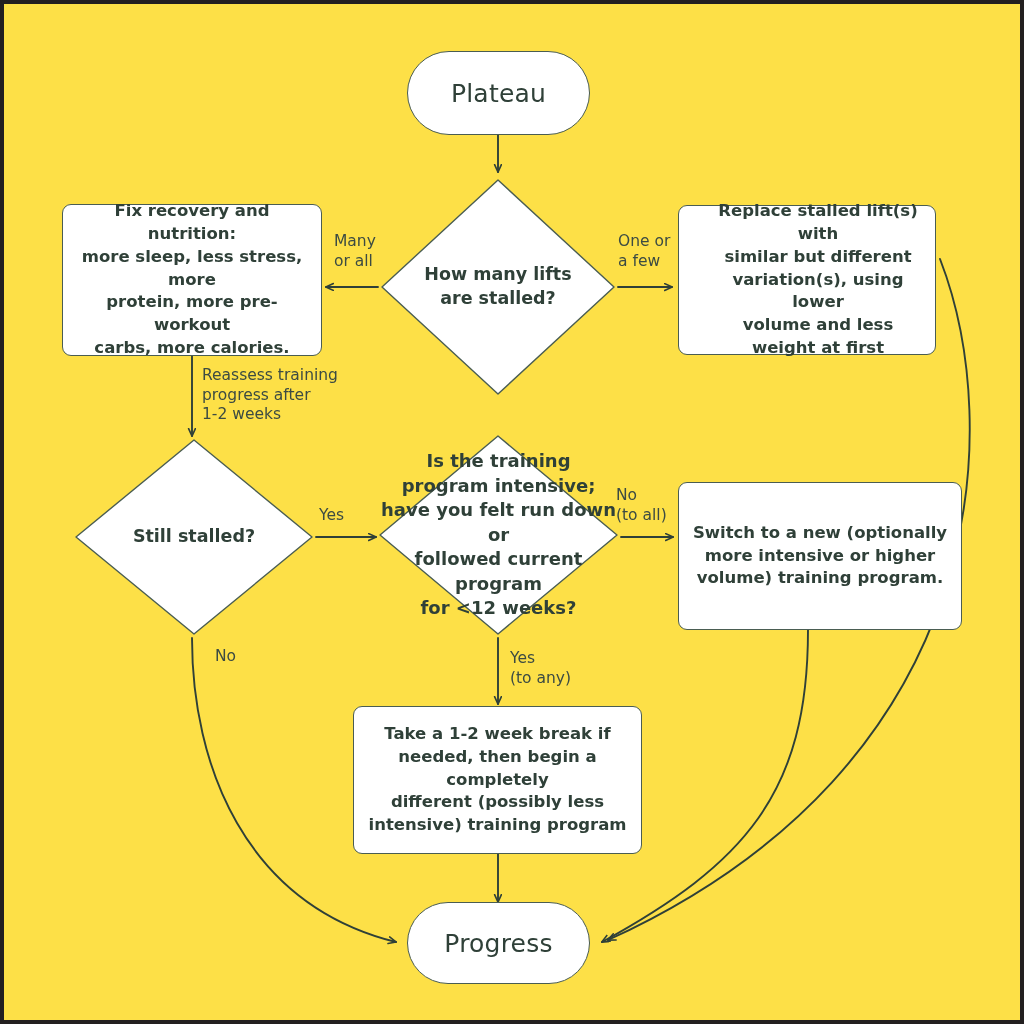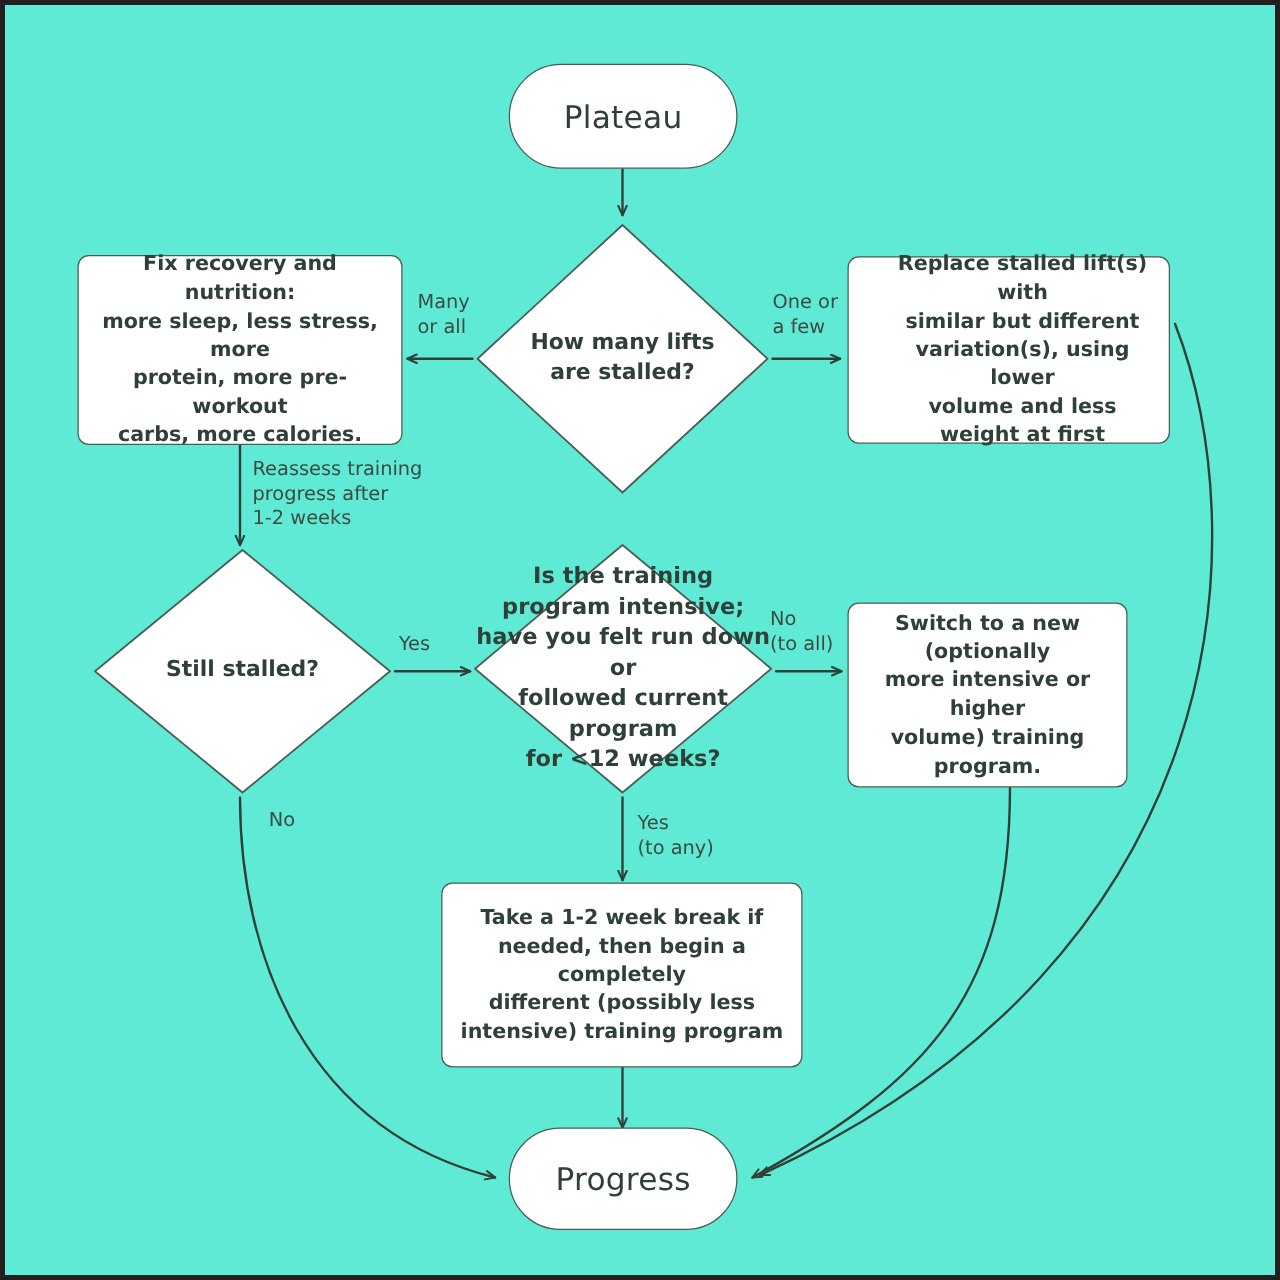--- a/index.html
+++ b/index.html
@@ -5,21 +5,21 @@
 <style>
   html, body {
     margin: 0;
     padding: 0;
     background: #f2efe9;
   }
   #canvas {
     position: relative;
     width: 1024px;
     height: 1024px;
-    background: #5eead4;
+    background: #fde047;
     border: 4px solid #231f20;
     box-sizing: border-box;
     overflow: hidden;
     font-family: "DejaVu Sans", "Liberation Sans", sans-serif;
   }
   svg.edges {
     position: absolute;
     left: 0;
     top: 0;
     width: 1024px;
@@ -165,21 +165,21 @@
     </svg>
     <div class="diamond-label" style="font-size:18px;">
       <span style="white-space:pre-line;">Is the training
 program intensive;
 have you felt run down or
 followed current program
 for &lt;12 weeks?</span>
     </div>
   </div>
 
-  <div class="node node-box" style="left:674px; top:478px; width:224px; height:148px;">
+  <div class="node node-box" style="left:674px; top:478px; width:284px; height:148px;">
     <span style="white-space:pre-line;">Switch to a new (optionally
 more intensive or higher
 volume) training program.</span>
   </div>
 
   <div class="node node-box" style="left:349px; top:702px; width:289px; height:148px;">
     <span style="white-space:pre-line;">Take a 1-2 week break if
 needed, then begin a completely
 different (possibly less
 intensive) training program</span>

